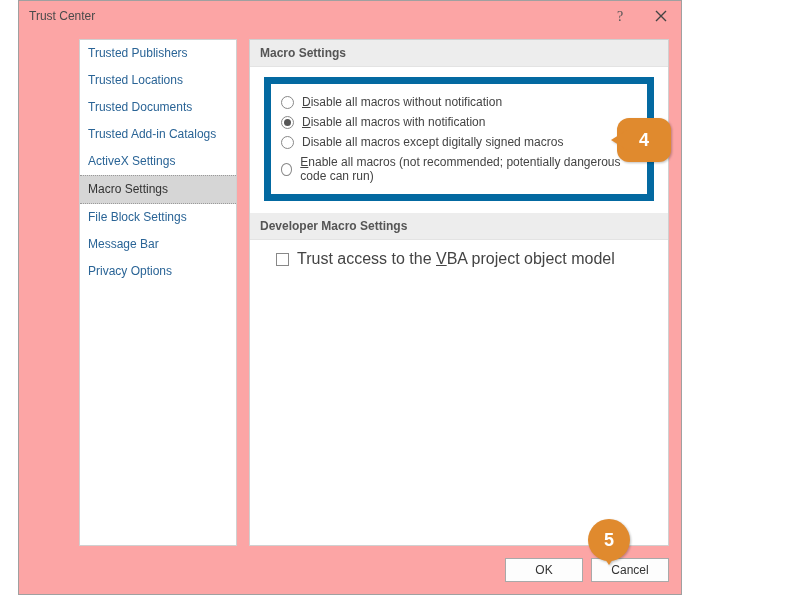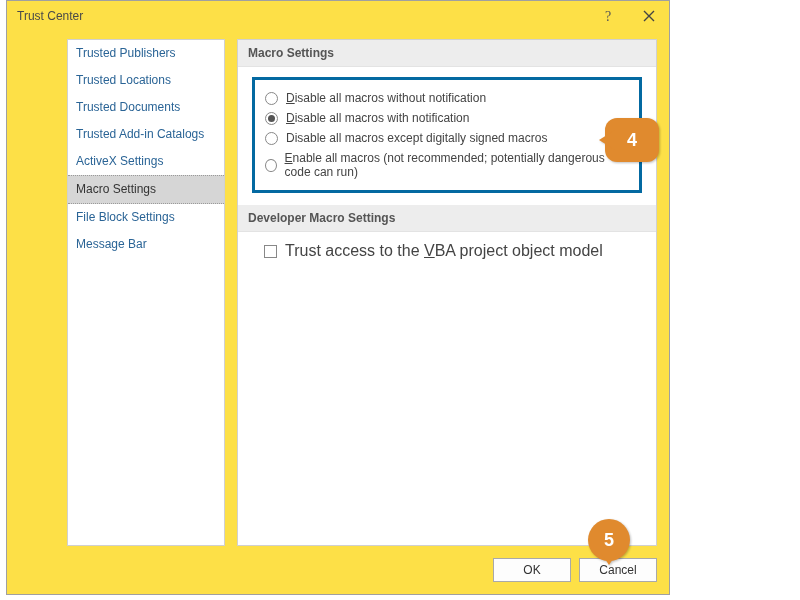--- a/index.html
+++ b/index.html
@@ -7,23 +7,23 @@
       font-family: "Segoe UI", Tahoma, sans-serif;
       font-size: 12px;
       background: #fff;
       width: 800px;
       height: 600px;
       position: relative;
       color: #333;
     }
     .dialog {
       position: absolute;
-      left: 6px; top: 0;
+      left: 18px; top: 0;
       width: 664px; height: 595px;
-      background: #fde047;
+      background: #fca5a5;
       border: 1px solid #a0a0a0;
     }
     .titlebar {
       height: 30px;
       display: flex;
       align-items: center;
       padding-left: 10px;
       color: #4a4a4a;
       font-size: 12px;
       position: relative;
@@ -73,21 +73,21 @@
     .section-header {
       background: #ededed;
       color: #555;
       font-weight: bold;
       font-size: 12px;
       padding: 6px 10px;
       border-bottom: 1px solid #e3e3e3;
     }
     .radio-group {
       margin: 10px 14px 12px 14px;
-      border: 3px solid #0369a1;
+      border: 7px solid #0369a1;
       padding: 8px 10px 8px 10px;
       position: relative;
     }
     .radio-row {
       display: flex;
       align-items: center;
       gap: 8px;
       padding: 3px 0;
       font-size: 12px;
       color: #444;
@@ -196,20 +196,21 @@
   <div class="body">
     <div class="sidebar">
       <div class="sidebar-item"><span>Trusted Publishers</span></div>
       <div class="sidebar-item"><span>Trusted Locations</span></div>
       <div class="sidebar-item"><span>Trusted Documents</span></div>
       <div class="sidebar-item"><span>Trusted Add-in Catalogs</span></div>
       <div class="sidebar-item"><span>ActiveX Settings</span></div>
       <div class="sidebar-item selected"><span>Macro Settings</span></div>
       <div class="sidebar-item"><span>File Block Settings</span></div>
       <div class="sidebar-item"><span>Message Bar</span></div>
+      <div class="sidebar-item"><span>Privacy Options</span></div>
     </div>
 
     <div class="main">
       <div class="section-header">Macro Settings</div>
 
       <div class="radio-group">
         <div class="radio-row">
           <span class="radio"></span>
           <span><span class="mnemonic">D</span><span>isable all macros without notification</span></span>
         </div>

